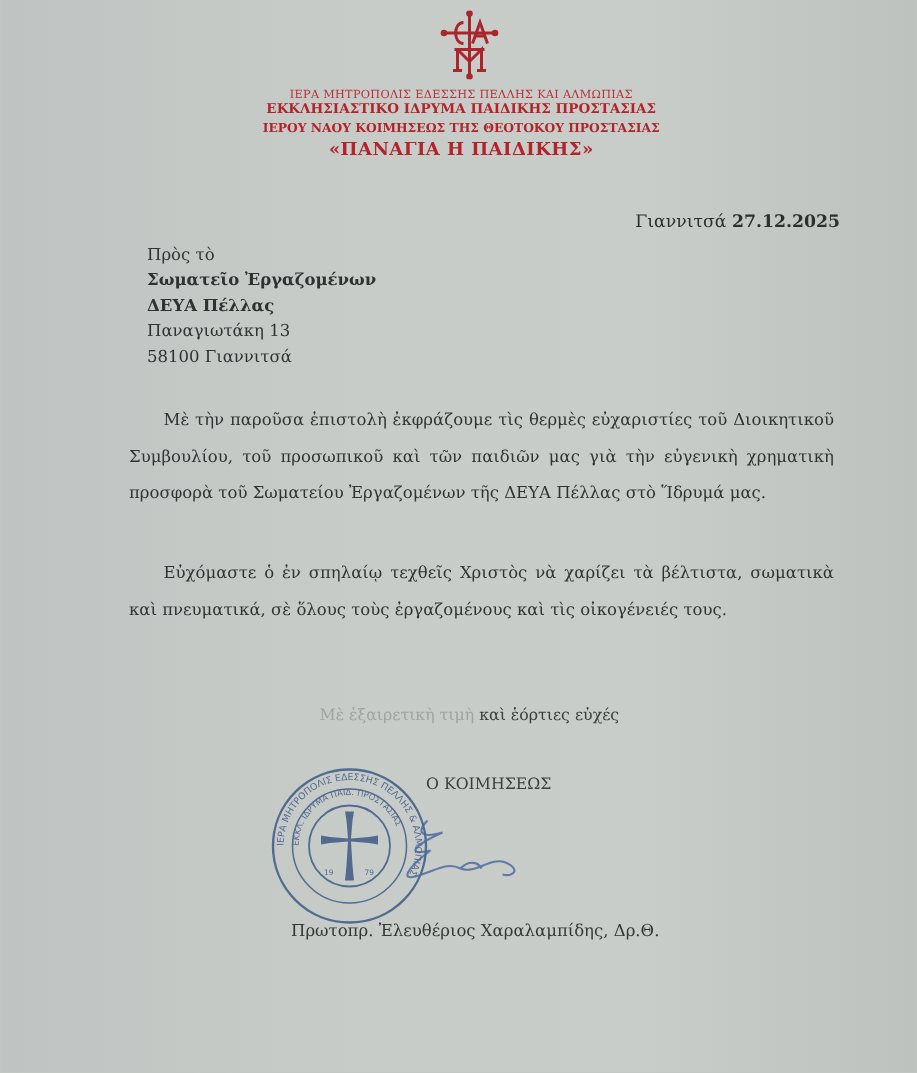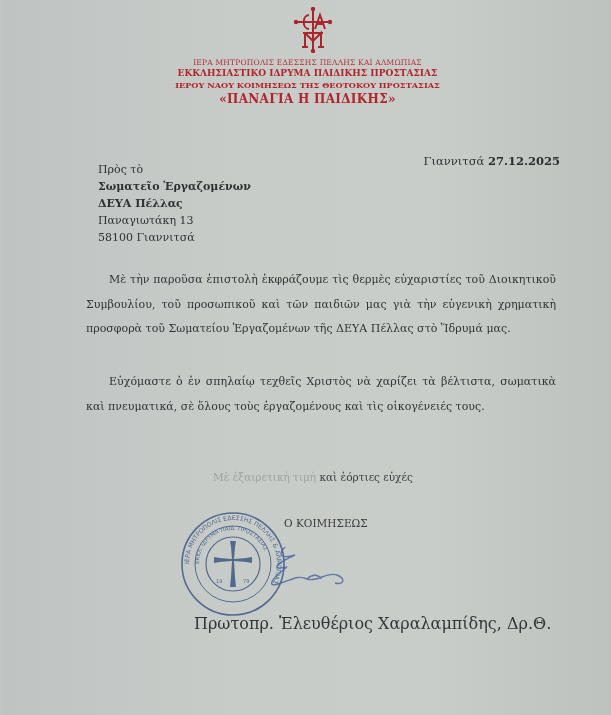--- a/index.html
+++ b/index.html
@@ -13,35 +13,35 @@
       position: absolute; left: 2px; top: 0; width: 611px; height: 715px;
       background: linear-gradient(90deg, #bfc4c2 0%, #c8ccc9 40%, #c9cdca 70%, #bdc2bf 100%);
     }
     .emblem { position: absolute; left: 291px; top: 7px; width: 40px; height: 46px; }
     .header { position: absolute; left: 0; width: 611px; text-align: center; color: #b3232a; }
     .h1 { top: 58px; font-size: 7.5px; letter-spacing: 0.2px; color: #b5323a; }
     .h2 { top: 68px; font-size: 9px; font-weight: bold; }
     .h3 { top: 80px; font-size: 8.2px; font-weight: bold; }
     .h4 { top: 92px; font-size: 12px; font-weight: bold; letter-spacing: 0.3px; }
 
-    .date { position: absolute; right: 53px; top: 140px; font-size: 11.5px; color: #2c2f30; margin-top: 14px; }
+    .date { position: absolute; right: 53px; top: 140px; font-size: 11.5px; color: #2c2f30; }
     .date b { font-weight: bold; }
 
     .addr { position: absolute; left: 84px; top: 161px; font-size: 11px; color: #2f3233; line-height: 17px; margin-left: 12px; }
     .addr .b { font-weight: bold; }
     .addr .u { }
 
     .body-text { position: absolute; left: 84px; width: 470px; font-size: 11px; color: #303334; line-height: 24.5px; text-align: justify; }
     .p1 { top: 268px; text-indent: 23px; }
     .p2 { top: 370px; text-indent: 23px; }
 
     .closing { position: absolute; left: 211px; top: 471px; font-size: 10.5px; color: #3a3d3e; }
     .closing .faded { color: #9ea3a3; }
     .president { position: absolute; left: 282px; top: 517px; font-size: 10.5px; color: #3a3d3e; }
-    .signer { position: absolute; left: 192px; top: 614px; font-size: 16px; color: #333637; }
+    .signer { position: absolute; left: 192px; top: 614px; font-size: 11px; color: #333637; }
 
     .stamp { position: absolute; left: 178px; top: 511px; width: 106px; height: 106px; opacity: 0.85; }
     .signature { position: absolute; left: 245px; top: 545px; width: 110px; height: 50px; }
   </style>
 </head>
 <body>
 
 <div class="page">
 
   <svg class="emblem" viewBox="0 0 40 46">

